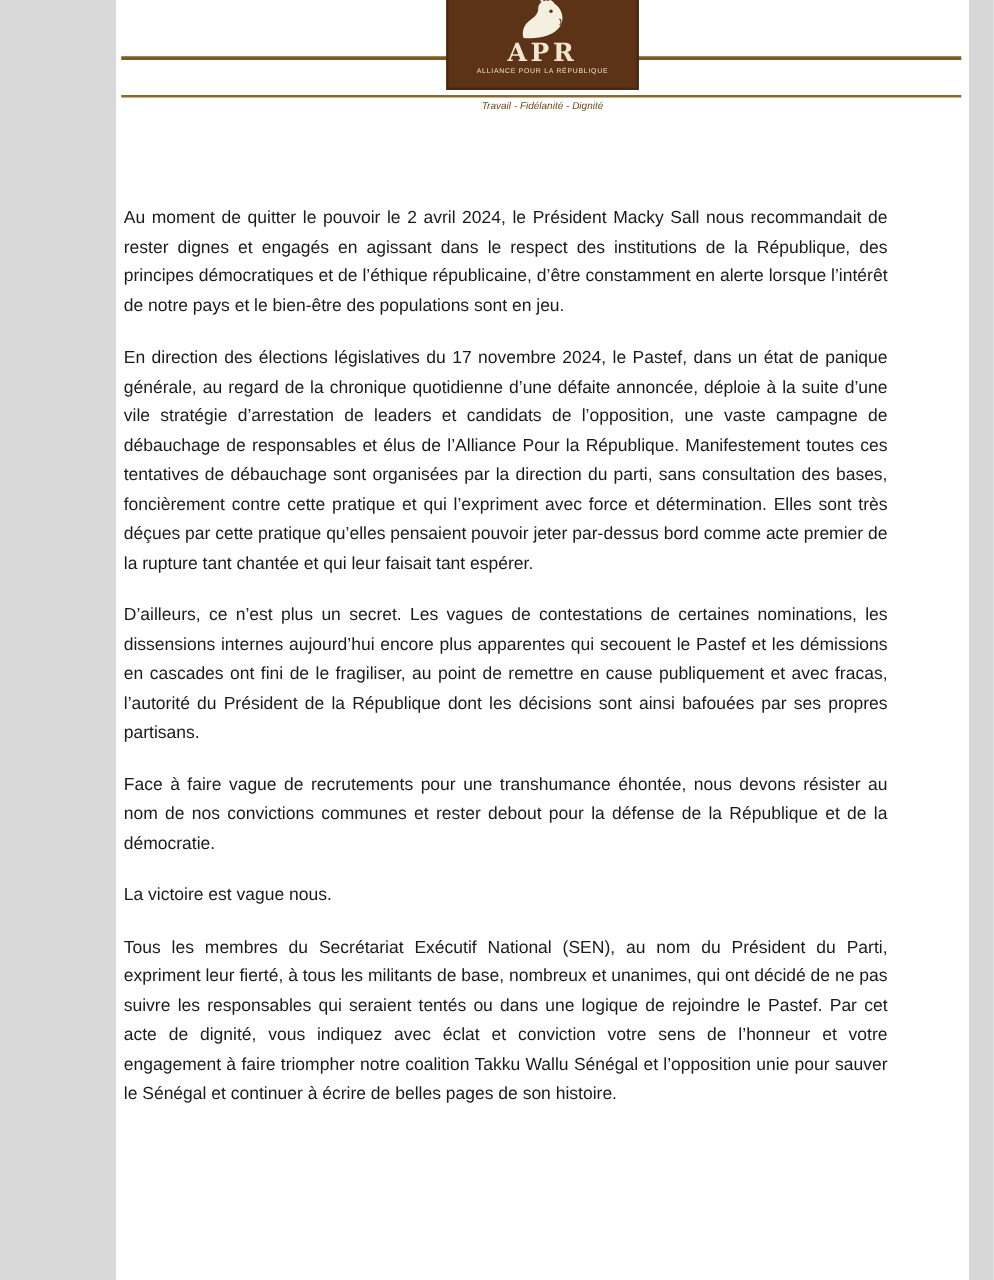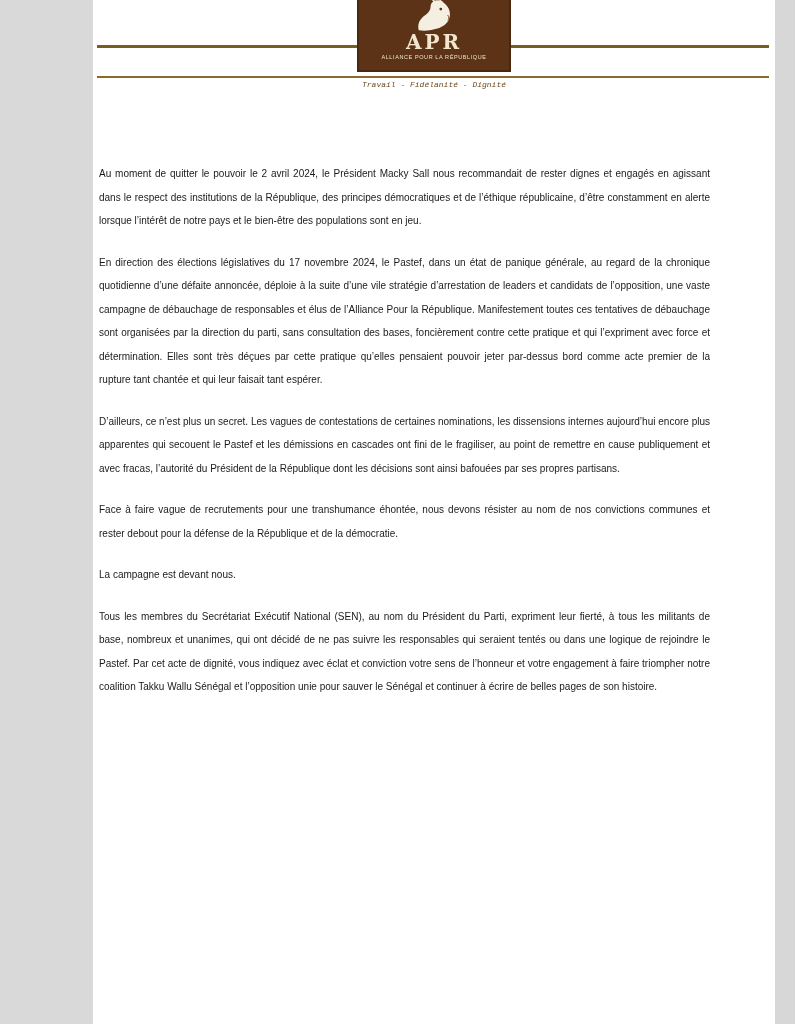--- a/index.html
+++ b/index.html
@@ -99,21 +99,21 @@
     font-size: 5.5px;
     letter-spacing: 0.6px;
     margin-top: 2px;
     white-space: nowrap;
   }
   .logo-motto {
     position: absolute;
     left: 50%;
     transform: translateX(-50%);
     top: 80px;
-    font-family: Liberation Mono, monospace;
+    font-family: Liberation Sans, sans-serif;
     font-style: italic;
     font-size: 8px;
     color: #6b4a1d;
     white-space: nowrap;
   }
 
   
   .content {
     position: absolute;
     left: 6px;
@@ -124,21 +124,21 @@
   .title {
     font-family: "Liberation Sans", sans-serif;
     font-weight: bold;
     font-size: 14.5px;
     line-height: 22px;
     margin: 0 0 22px 0;
   }
   .title div { white-space: nowrap; }
   p.para {
     margin: 0 0 18px 0;
-    font-size: 10px;
+    font-size: 14px;
     line-height: 23.5px;
     text-align: justify;
     text-justify: inter-word;
     font-family: "Liberation Sans", sans-serif;
   }
   p.para:last-child { margin-bottom: 0; }
 </style>
 </head>
 <body>
 
@@ -168,18 +168,18 @@
     </div>
 
     <div class="content">
       <div class="title">
       </div>
 
       <p class="para">Au moment de quitter le pouvoir le 2 avril 2024, le Président Macky Sall nous recommandait de rester dignes et engagés en agissant dans le respect des institutions de la République, des principes démocratiques et de l’éthique républicaine, d’être constamment en alerte lorsque l’intérêt de notre pays et le bien-être des populations sont en jeu.</p>
       <p class="para">En direction des élections législatives du 17 novembre 2024, le Pastef, dans un état de panique générale, au regard de la chronique quotidienne d’une défaite annoncée, déploie à la suite d’une vile stratégie d’arrestation de leaders et candidats de l’opposition, une vaste campagne de débauchage de responsables et élus de l’Alliance Pour la République. Manifestement toutes ces tentatives de débauchage sont organisées par la direction du parti, sans consultation des bases, foncièrement contre cette pratique et qui l’expriment avec force et détermination. Elles sont très déçues par cette pratique qu’elles pensaient pouvoir jeter par-dessus bord comme acte premier de la rupture tant chantée et qui leur faisait tant espérer.</p>
       <p class="para">D’ailleurs, ce n’est plus un secret. Les vagues de contestations de certaines nominations, les dissensions internes aujourd’hui encore plus apparentes qui secouent le Pastef et les démissions en cascades ont fini de le fragiliser, au point de remettre en cause publiquement et avec fracas, l’autorité du Président de la République dont les décisions sont ainsi bafouées par ses propres partisans.</p>
       <p class="para">Face à faire vague de recrutements pour une transhumance éhontée, nous devons  résister au nom de nos convictions communes et rester debout pour la défense de la République et de la démocratie.</p>
-      <p class="para">La campagne est devant nous.</p>
+      <p class="para">La victoire est vague nous.</p>
       <p class="para">Tous les membres du Secrétariat Exécutif National (SEN), au nom du Président du Parti, expriment leur fierté, à tous les militants de base, nombreux et unanimes, qui ont décidé de ne pas suivre les responsables qui seraient tentés ou dans une logique de rejoindre le Pastef. Par cet acte de dignité, vous indiquez avec éclat et conviction votre sens de l’honneur et votre engagement à faire triompher notre coalition Takku Wallu Sénégal et l’opposition unie pour sauver le Sénégal et continuer à écrire de  belles pages de son histoire.</p>
     </div>
 
   </div>
 </div>
 
 </body></html>

